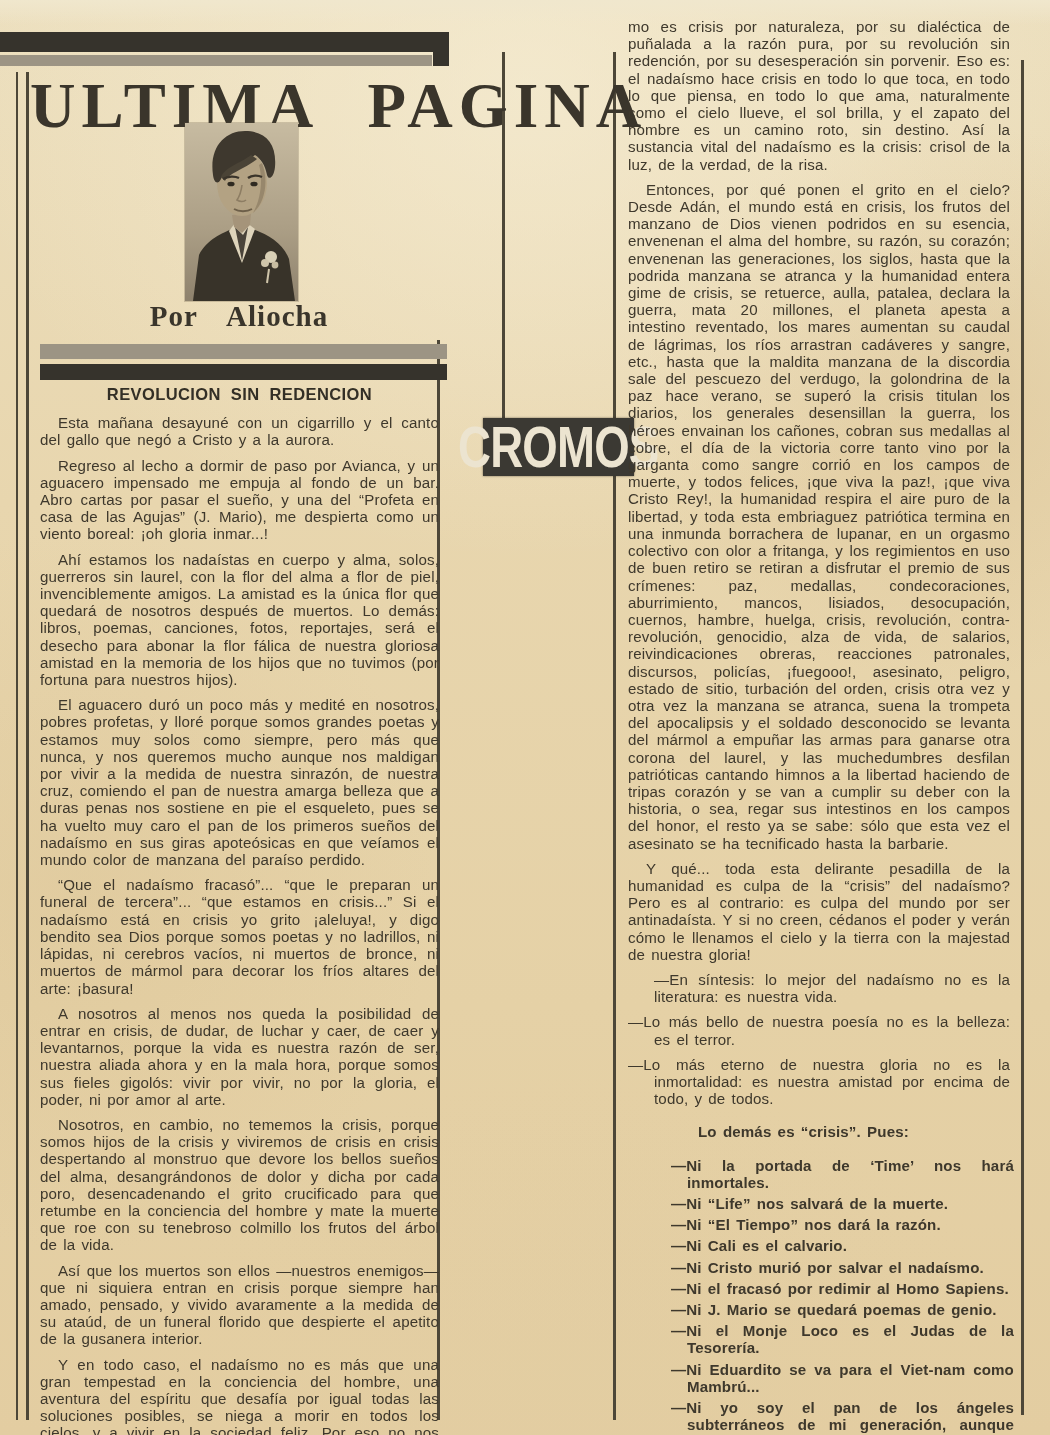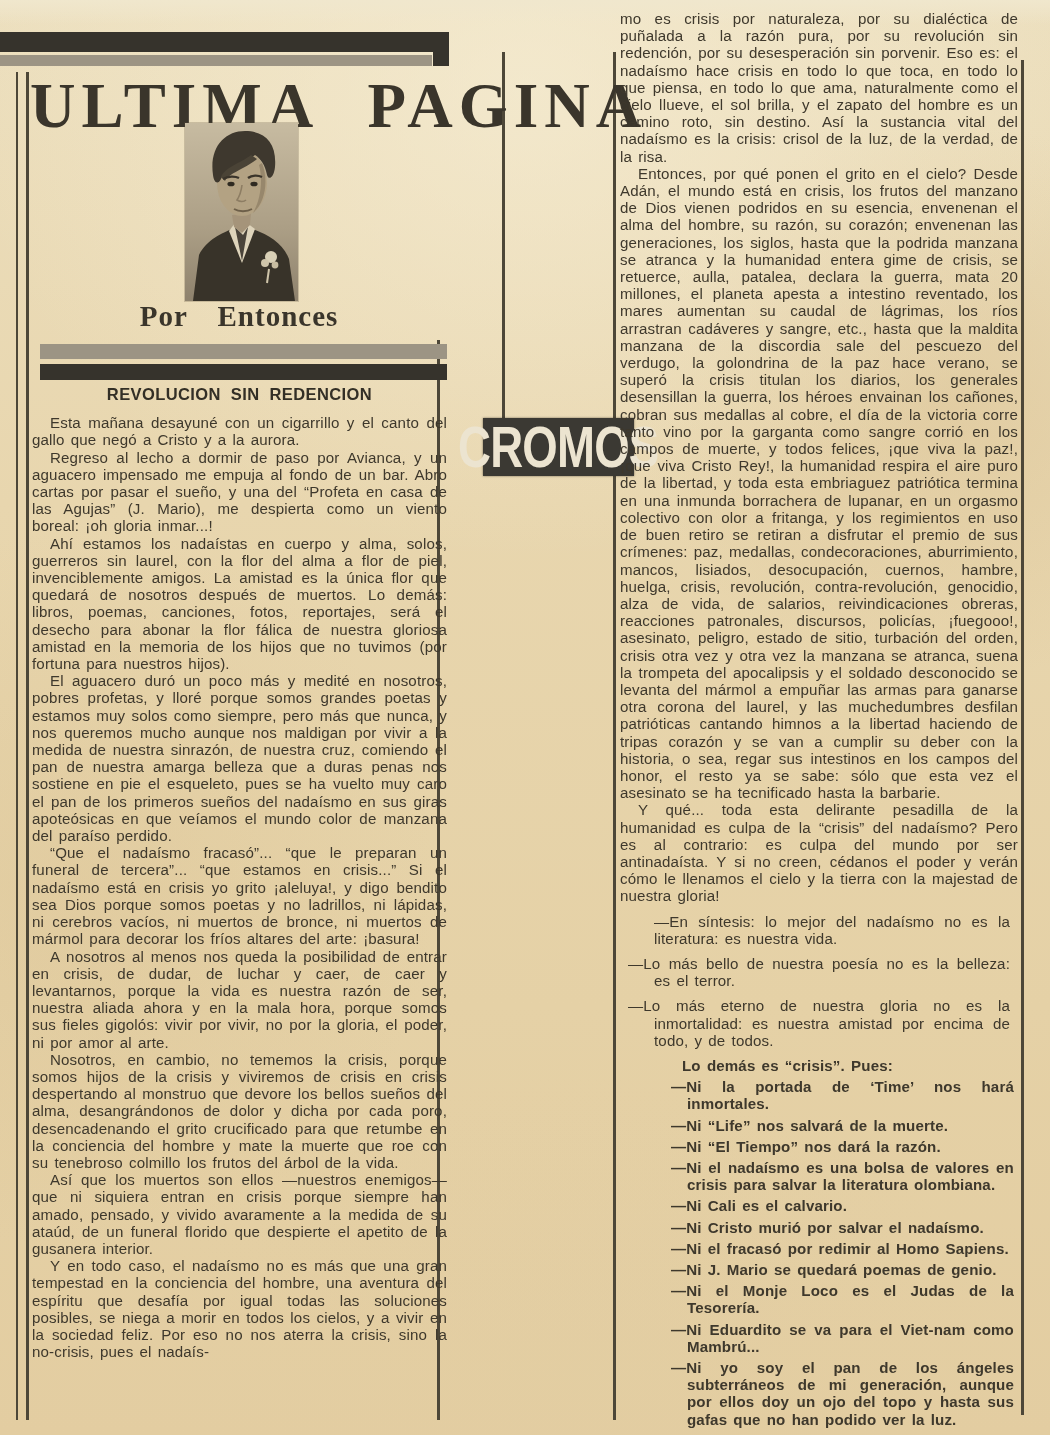--- a/index.html
+++ b/index.html
@@ -52,25 +52,25 @@
     display:inline-block;color:#ece4d0;font-weight:700;font-size:57px;line-height:69px;
     letter-spacing:-1px;transform:scaleX(.8);
   }
   
   .col{position:absolute;text-align:justify;
     font-size:15.1px;line-height:17.2px;letter-spacing:.15px;word-spacing:1.8px;}
   #left-col{left:32px;top:386px;width:415px;}
   #right-col{left:620px;top:10px;width:398px;}
   .sec-head{font-weight:700;font-size:16.5px;letter-spacing:.4px;word-spacing:5px;
     color:#332f26;margin:0 0 11px 0;text-align:center;}
-  .paras p{margin:0;text-indent:18px;}
+  .paras p{margin:8px;text-indent:18px;}
   #right-col .rc-paras p:first-child{text-indent:0;}
   .dashes p{margin:8px;padding-left:26px;text-indent:-26px;}
   .dashes p:first-child{padding-left:26px;text-indent:0;}
-  .bold-intro{margin:0;padding-left:62px;font-weight:700;text-indent:0;}
+  .bold-intro{margin:16px;padding-left:62px;font-weight:700;text-indent:0;}
   .boldlist p{margin:4px;padding-left:63px;text-indent:-16px;font-weight:700;}
   .closing{margin:0;text-indent:16px;}
   .endmark{float:right;font-size:21px;line-height:21px;color:#2e2b23;margin:13px 2px 0 6px;}
 </style>
 </head>
 <body>
 
 <div id="page">
   <div class="topstrip"></div>
 
@@ -120,21 +120,21 @@
       <path d="M57 62 C56 70 54 74 52 77 C55 79 59 79 61 77" stroke="#8d7d63" stroke-width="1.6" fill="none"></path>
       <path d="M49 86 C54 89 62 89 67 86" stroke="#6d5f49" stroke-width="1.8" fill="none"></path>
 
       <circle cx="86" cy="134" r="6" fill="#d9d0b6"></circle>
       <circle cx="80" cy="140" r="4" fill="#cfc5aa"></circle>
       <circle cx="90" cy="142" r="3.4" fill="#c8bda1"></circle>
       <path d="M84 146 L82 160" stroke="#cfc5aa" stroke-width="2" fill="none"></path>
     </svg>
   </div>
 
-  <div class="byline">Por   Entonces</div>
+  <div class="byline">Por   Aliocha</div>
 
   <div class="bar bar-gray" style="left:40px;top:344px;width:407px;height:15px;"></div>
   <div class="bar bar-black" style="left:40px;top:364px;width:407px;height:16px;"></div>
 
   <div class="cromos">
     <span>CROMOS</span>
   </div>
 
   <div class="col" id="left-col">
     <h2 class="sec-head">REVOLUCION SIN REDENCION</h2>
@@ -160,21 +160,20 @@
     <div class="dashes">
         <p>—En síntesis: lo mejor del nadaísmo no es la literatura: es nuestra vida.</p>
         <p>—Lo más bello de nuestra poesía no es la belleza: es el terror.</p>
         <p>—Lo más eterno de nuestra gloria no es la inmortalidad: es nuestra amistad por encima de todo, y de todos.</p>
       </div>
     <p class="bold-intro">Lo demás es “crisis”. Pues:</p>
     <div class="boldlist">
         <p>—Ni la portada de ‘Time’ nos hará inmortales.</p>
         <p>—Ni “Life” nos salvará de la muerte.</p>
         <p>—Ni “El Tiempo” nos dará la razón.</p>
-        <p>—Ni el nadaísmo es una bolsa de valores en crisis para salvar la literatura olombiana.</p>
         <p>—Ni Cali es el calvario.</p>
         <p>—Ni Cristo murió por salvar el nadaísmo.</p>
         <p>—Ni el fracasó por redimir al Homo Sapiens.</p>
         <p>—Ni J. Mario se quedará poemas de genio.</p>
         <p>—Ni el Monje Loco es el Judas de la Tesorería.</p>
         <p>—Ni Eduardito se va para el Viet-nam como Mambrú...</p>
         <p>—Ni yo soy el pan de los ángeles subterráneos de mi generación, aunque por ellos doy un ojo del topo y hasta sus gafas que no han podido ver la luz.</p>
       </div>
     <p class="closing"><span class="endmark">●</span><span>Si el nadaísmo está en crisis: ¡aleluya! Yo me voy a dormir.</span></p>
   </div>

